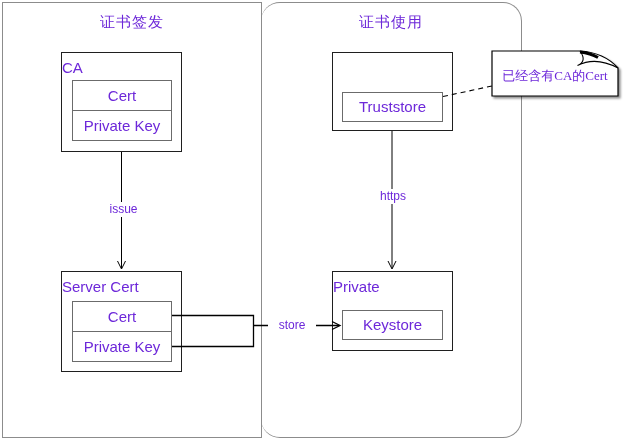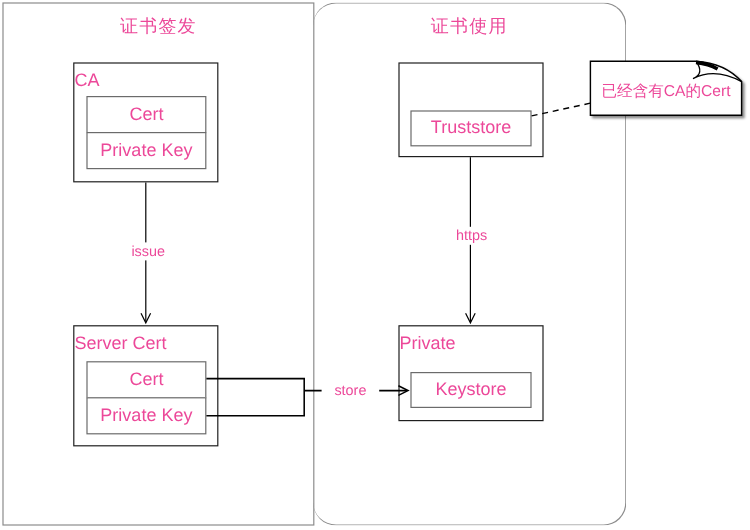--- a/index.html
+++ b/index.html
@@ -1,18 +1,18 @@
 <!DOCTYPE html>
 <html><head>
 <meta charset="utf-8">
 <style>
   html,body{margin:0;padding:0;background:#fff;}
   .stage{
     position:relative;width:625px;height:442px;background:#ffffff;
-    font-family:"Liberation Sans","DejaVu Sans",sans-serif;color:#ec4899;
+    font-family:"Liberation Sans","DejaVu Sans",sans-serif;color:#6d28d9;
     overflow:hidden;
   }
   
   .panel{position:absolute;border:1px solid #8c8c8c;background:transparent;box-sizing:border-box;}
   .panel.left{left:2px;top:2px;width:260px;height:436px;}
   .panel.right{left:261px;top:2px;width:261px;height:436px;border-left:none;border-radius:19px;}
   .panel-title{
     position:absolute;top:10px;left:0;width:100%;text-align:center;
     font-size:15px;letter-spacing:1px;
   }
@@ -46,21 +46,21 @@
   .wire.thin{stroke-width:1;}
   .wire.dashed{stroke-width:1.1;stroke-dasharray:5 4;}
   
   .note-svg{position:absolute;left:490px;top:49px;z-index:3;
     filter:drop-shadow(2px 2px 1px rgba(0,0,0,0.45));}
   .note-body{fill:#ffffff;stroke:#000;stroke-width:1.2;}
   .note-curl{fill:#ffffff;stroke:#000;stroke-width:1.1;}
   .note-hatch{fill:none;stroke:#000;stroke-width:3;}
   .note-text{
     position:absolute;left:492px;top:67px;width:126px;z-index:4;
-    text-align:center;font-size:13px;white-space:nowrap;
+    text-align:center;font-size:13px;white-space:nowrap;font-family:Liberation Serif, serif;
   }
   
   .edge-label{z-index:3;}
   .node{z-index:1;}
 </style>
 </head>
 <body>
 
 <div class="stage">
 

